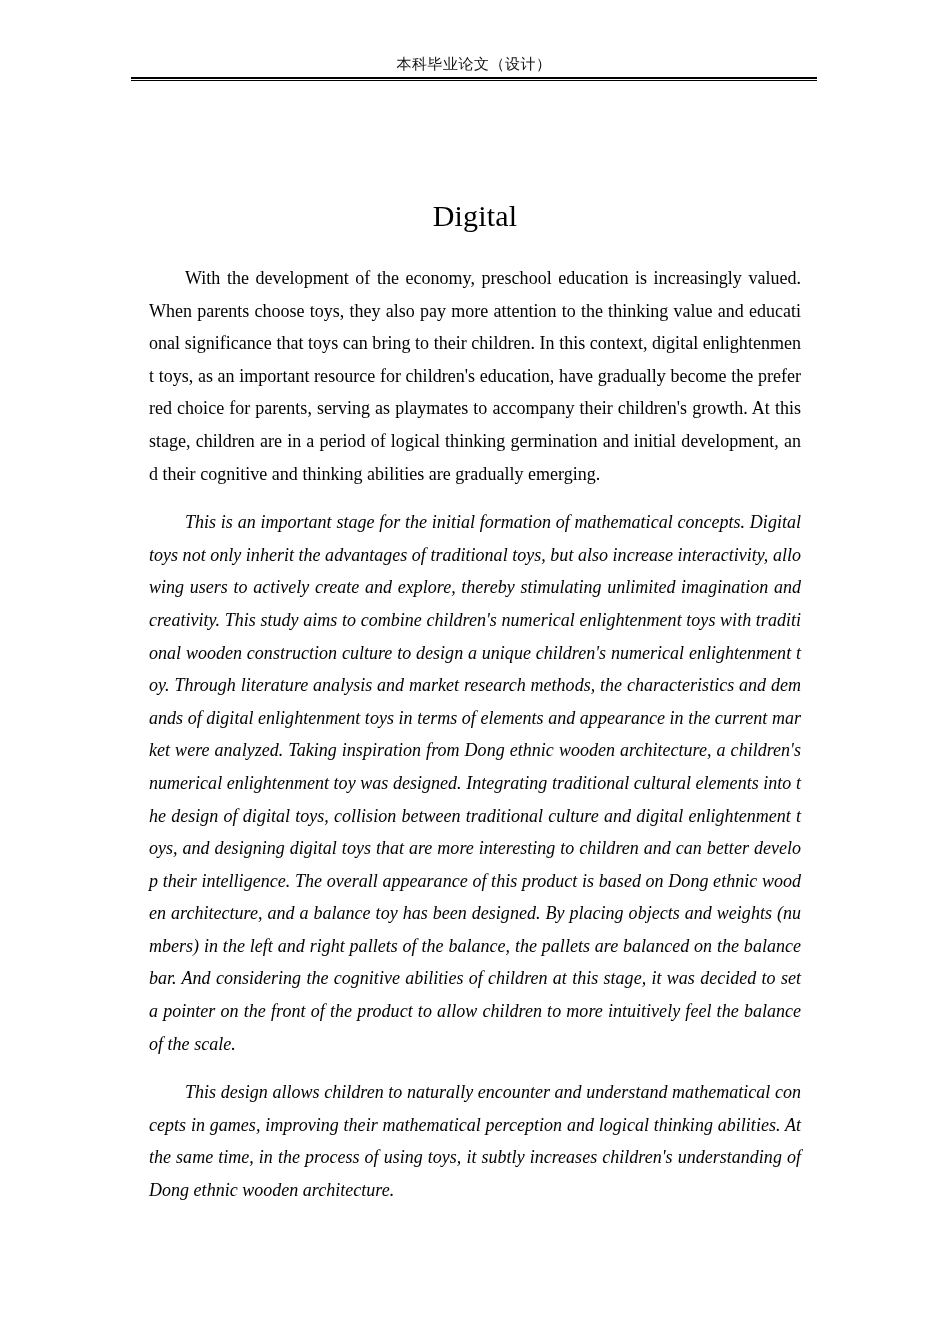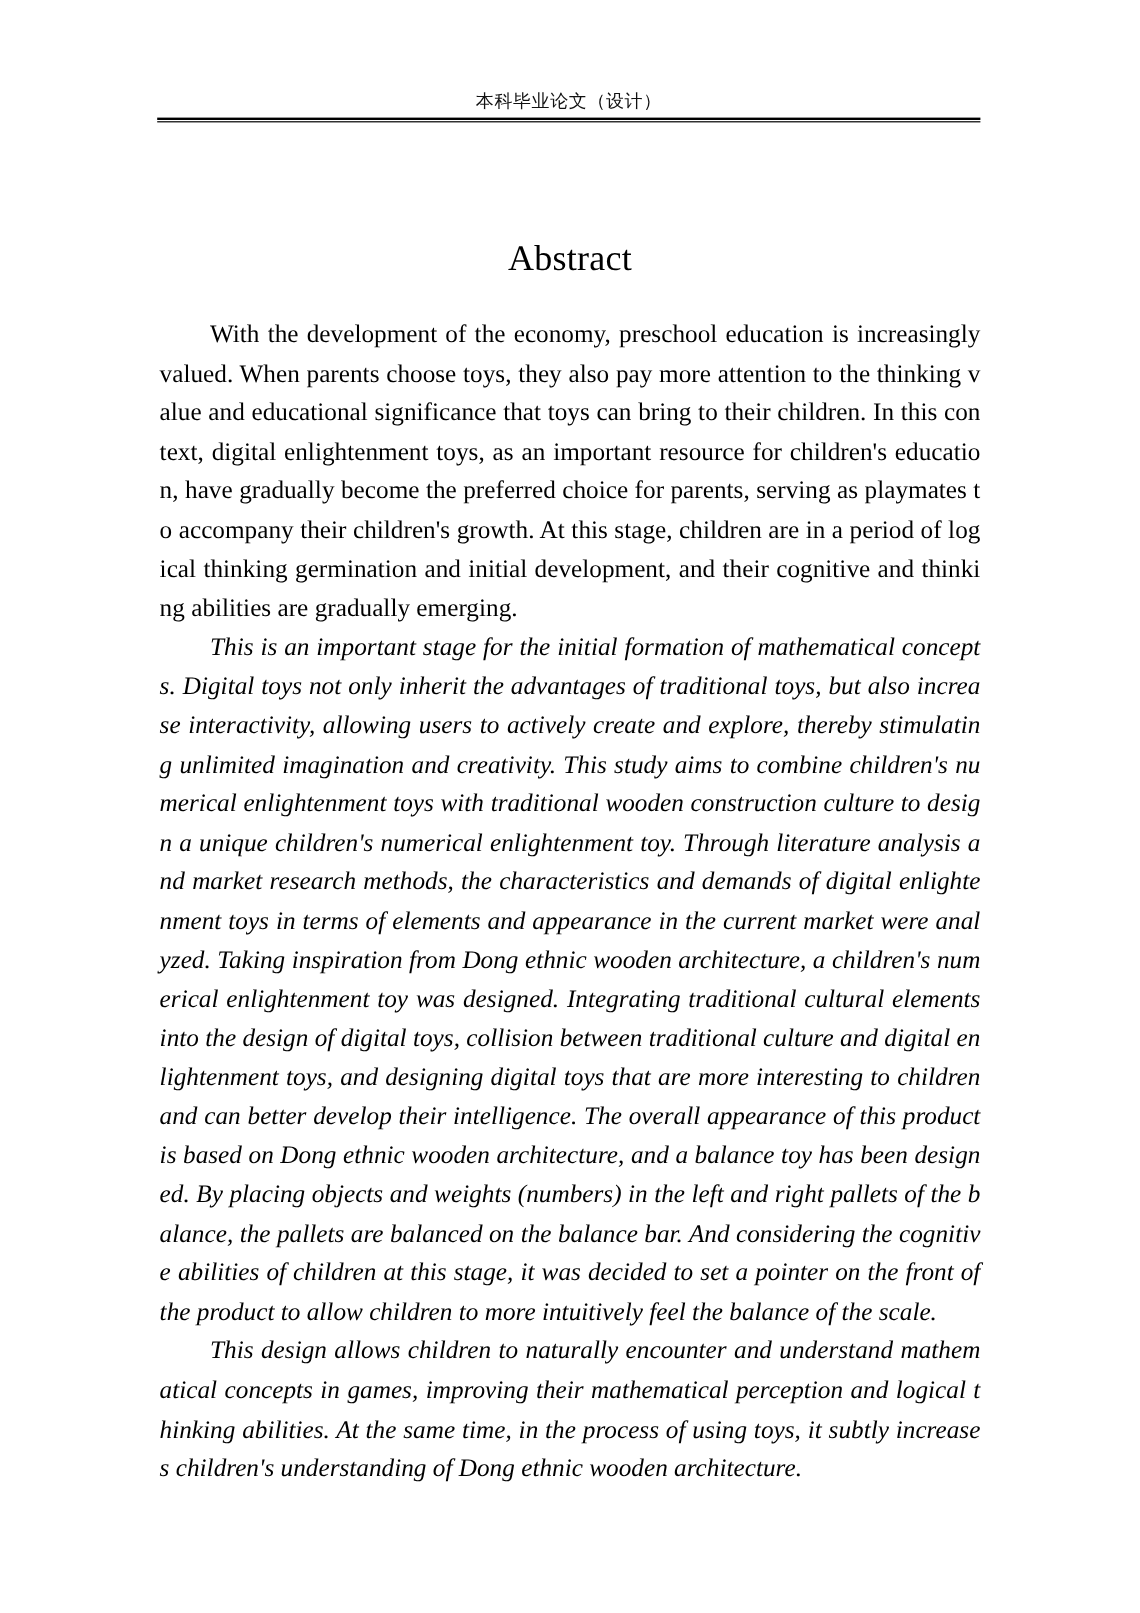--- a/index.html
+++ b/index.html
@@ -18,21 +18,21 @@
     margin: 0 auto;
     background: #ffffff;
     overflow: hidden;
     box-sizing: border-box;
   }
 
   
   .header {
     position: absolute;
     left: 131px;
-    top: 74px;
+    top: 53px;
     width: 686px;
   }
   .header-title {
     text-align: center;
     font-family: "Liberation Serif", "DejaVu Serif", serif;
     font-size: 15px;
     line-height: 22px;
     letter-spacing: 0.5px;
     color: #111111;
     white-space: nowrap;
@@ -66,22 +66,22 @@
   }
   .doc-title {
     text-align: center;
     font-size: 30px;
     line-height: 40px;
     font-weight: normal;
     margin: 0 0 26px 0;
     letter-spacing: 0.2px;
   }
   .para {
-    margin: 0;
-    font-size: 21px;
+    margin: 16px;
+    font-size: 18px;
     line-height: 32.6px;
     text-align: justify;
     text-justify: inter-character;
     word-break: break-all;
     overflow-wrap: anywhere;
     text-indent: 2em;
     letter-spacing: 0.02px;
   }
   .para + .para {
     margin-top: 0;
@@ -96,21 +96,21 @@
   <div class="header">
     <div class="header-title">本科毕业论文（设计）</div>
     <div class="header-rule">
       <div class="rule-thick"></div>
       <div class="rule-gap"></div>
       <div class="rule-thin"></div>
     </div>
   </div>
 
   <div class="content">
-    <h1 class="doc-title">Abstract</h1>
+    <h1 class="doc-title">Digital</h1>
 
     <p class="para">With the development of the economy, preschool education is increasingly valued. When parents choose toys, they also pay more attention to the thinking value and educational significance that toys can bring to their children. In this context, digital enlightenment toys, as an important resource for children's education, have gradually become the preferred choice for parents, serving as playmates to accompany their children's growth. At this stage, children are in a period of logical thinking germination and initial development, and their cognitive and thinking abilities are gradually emerging.</p>
 
     <p class="para">This is an important stage for the initial formation of mathematical concepts. Digital toys not only inherit the advantages of traditional toys, but also increase interactivity, allowing users to actively create and explore, thereby stimulating unlimited imagination and creativity. This study aims to combine children's numerical enlightenment toys with traditional wooden construction culture to design a unique children's numerical enlightenment toy. Through literature analysis and market research methods, the characteristics and demands of digital enlightenment toys in terms of elements and appearance in the current market were analyzed. Taking inspiration from Dong ethnic wooden architecture, a children's numerical enlightenment toy was designed. Integrating traditional cultural elements into the design of digital toys, collision between traditional culture and digital enlightenment toys, and designing digital toys that are more interesting to children and can better develop their intelligence. The overall appearance of this product is based on Dong ethnic wooden architecture, and a balance toy has been designed. By placing objects and weights (numbers) in the left and right pallets of the balance, the pallets are balanced on the balance bar. And considering the cognitive abilities of children at this stage, it was decided to set a pointer on the front of the product to allow children to more intuitively feel the balance of the scale.</p>
 
     <p class="para">This design allows children to naturally encounter and understand mathematical concepts in games, improving their mathematical perception and logical thinking abilities. At the same time, in the process of using toys, it subtly increases children's understanding of Dong ethnic wooden architecture.</p>
   </div>
 
 </div>
 

